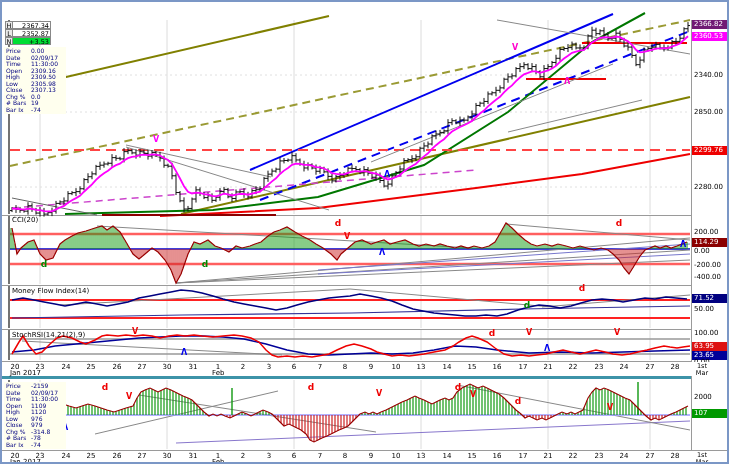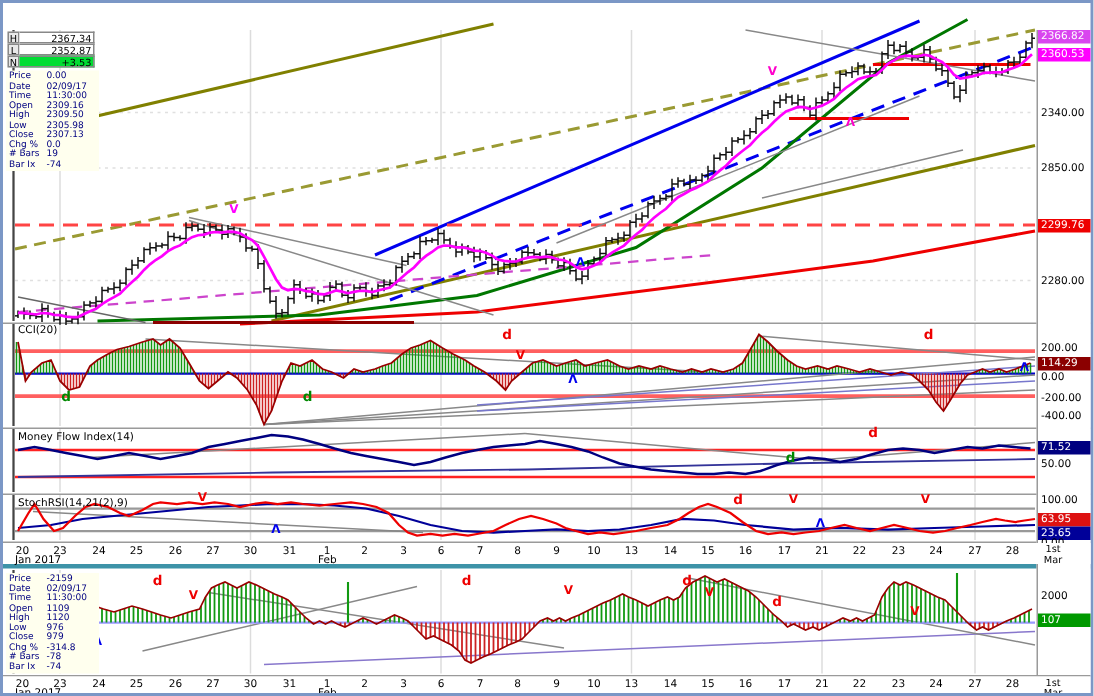--- a/index.html
+++ b/index.html
@@ -25,21 +25,21 @@
   .axlbl{position:absolute;left:690px;width:37px;height:9px;line-height:9px;font-size:7px;
        color:#000;padding-left:2px;box-sizing:border-box;white-space:nowrap;}
   .panel-label{position:absolute;font-size:7px;color:#000;left:10px;z-index:6;}
   .infobox{position:absolute;background:#ffffee;color:#000080;font-size:6px;line-height:6.5px;
        z-index:6;padding:1px 2px;}
   .inforow{white-space:nowrap;display:flex;}
   .inforow .k{width:25px;}
   .quotebox{position:absolute;left:3px;top:19px;z-index:6;font-size:6.5px;}
   .qrow{display:flex;height:8px;line-height:8px;margin-bottom:0;}
   .qkey{width:8px;background:#e8e8e8;border:1px solid #888;box-sizing:border-box;text-align:center;}
-  .qval{width:50px;background:#fff;border:1px solid #888;border-left:none;box-sizing:border-box;
+  .qval{width:38px;background:#fff;border:1px solid #888;border-left:none;box-sizing:border-box;
        text-align:right;padding-right:1px;}
   .xstrip{position:absolute;left:0;width:727px;background:#fff;z-index:5;}
   .tick{position:absolute;width:22px;margin-left:-11px;text-align:center;font-size:7px;color:#000;top:1px;}
   .subtick{position:absolute;font-size:7px;color:#000;top:7px;white-space:nowrap;}
   .endlbl{position:absolute;font-size:6.5px;line-height:6.5px;color:#000;top:1px;text-align:center;width:20px;}
   svg{position:absolute;left:0;top:0;z-index:1;}
   .grip{position:absolute;left:2px;width:3px;background:repeating-linear-gradient(#777 0 1px,#fff 1px 3px);}
 </style>
 </head>
 <body>
@@ -1321,21 +1321,21 @@
   <div class="hline" style="top:359px"></div>
   <div class="splitter" style="top:374px"></div>
   <div class="hline" style="top:448px"></div>
 
   <div class="panel-label" style="top:214px">CCI(20)</div>
   <div class="panel-label" style="top:285px">Money Flow Index(14)</div>
   <div class="panel-label" style="top:329px">StochRSI(14,21(2),9)</div>
 
   <div class="axiscol"></div>
   <div id="axis-labels">
-      <div class="axlbl" style="top: 18px; z-index: 5; background: #d946ef; color: rgb(255, 255, 255);">2366.82</div>
+      <div class="axlbl" style="top: 18px; z-index: 5; background: #701a75; color: rgb(255, 255, 255);">2366.82</div>
       <div class="axlbl" style="top: 30px; z-index: 5; background: rgb(255, 0, 255); color: rgb(255, 255, 255);">2360.53</div>
       <div class="axlbl" style="top: 69px; z-index: 5;">2340.00</div>
       <div class="axlbl" style="top: 106px; z-index: 5;">2850.00</div>
       <div class="axlbl" style="top: 144px; z-index: 5; background: rgb(238, 0, 0); color: rgb(255, 255, 255);">2299.76</div>
       <div class="axlbl" style="top: 181px; z-index: 5;">2280.00</div>
       <div class="axlbl" style="top: 226px; z-index: 5;">200.00</div>
       <div class="axlbl" style="top: 236px; z-index: 5; background: rgb(139, 0, 0); color: rgb(255, 255, 255);">114.29</div>
       <div class="axlbl" style="top: 245px; z-index: 5;">0.00</div>
       <div class="axlbl" style="top: 259px; z-index: 5;">-200.00</div>
       <div class="axlbl" style="top: 271px; z-index: 5;">-400.00</div>

